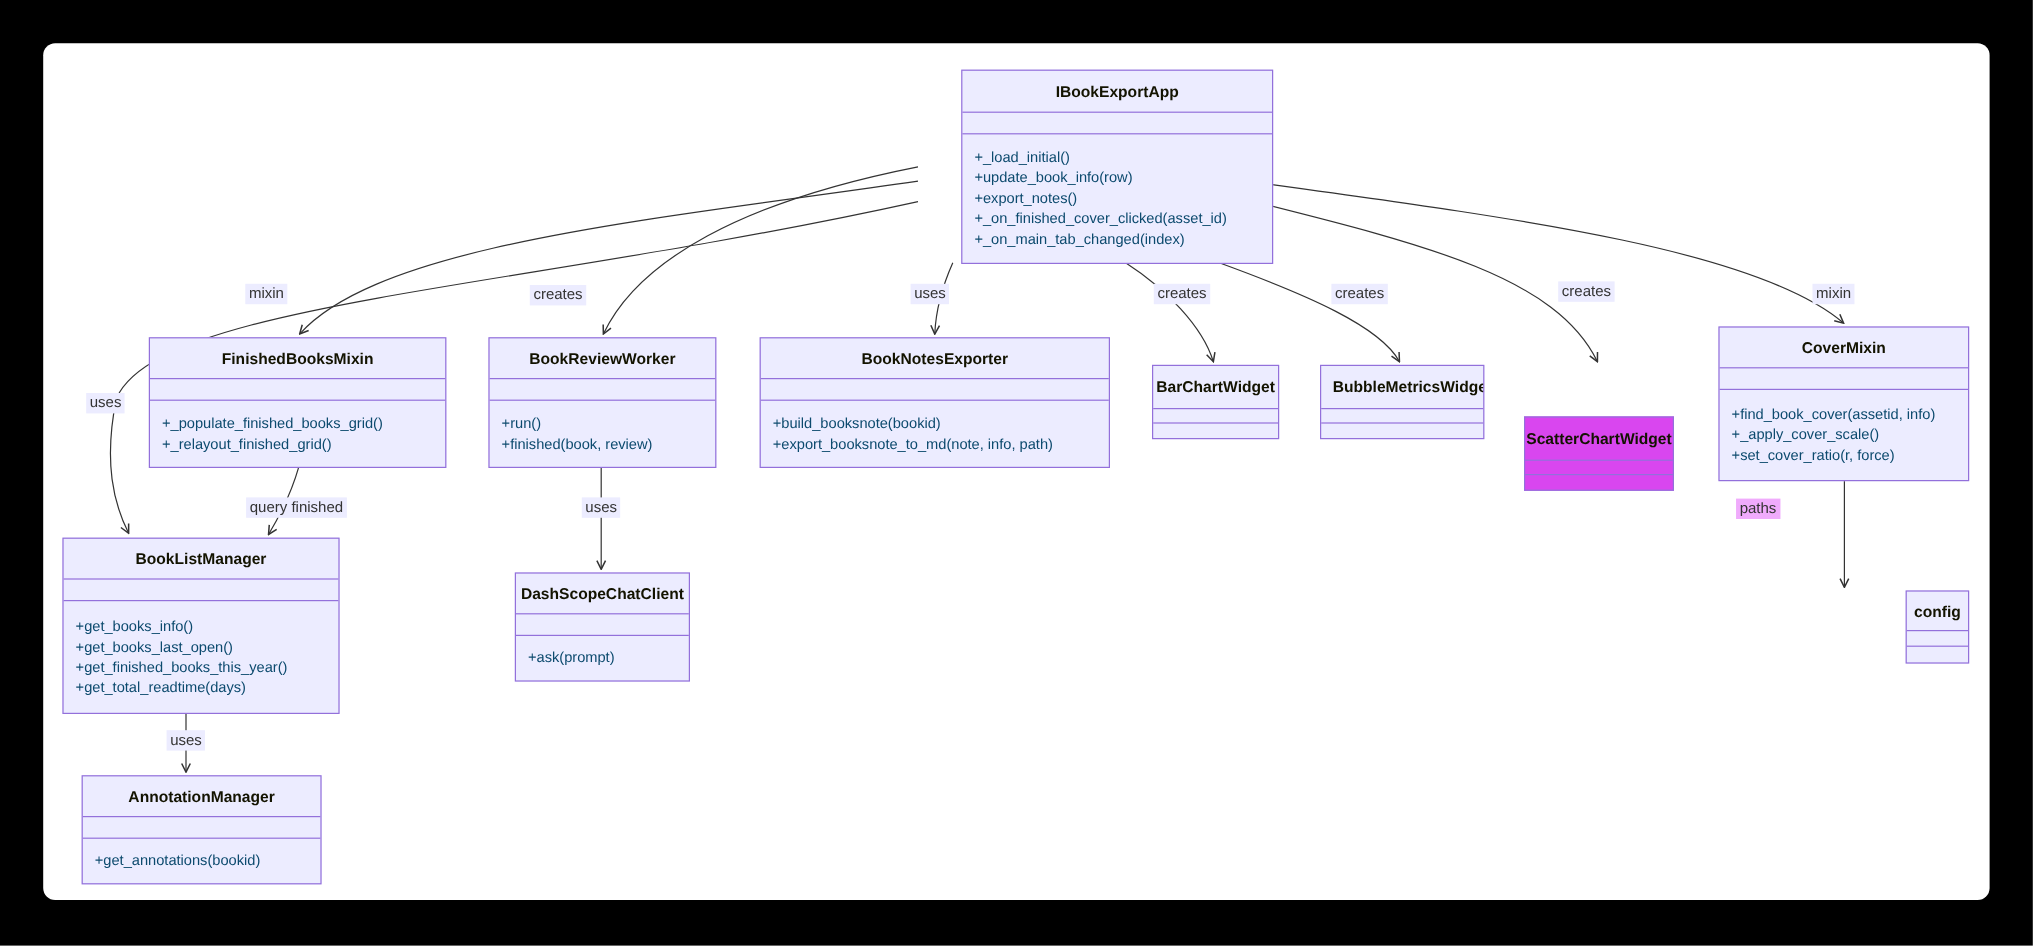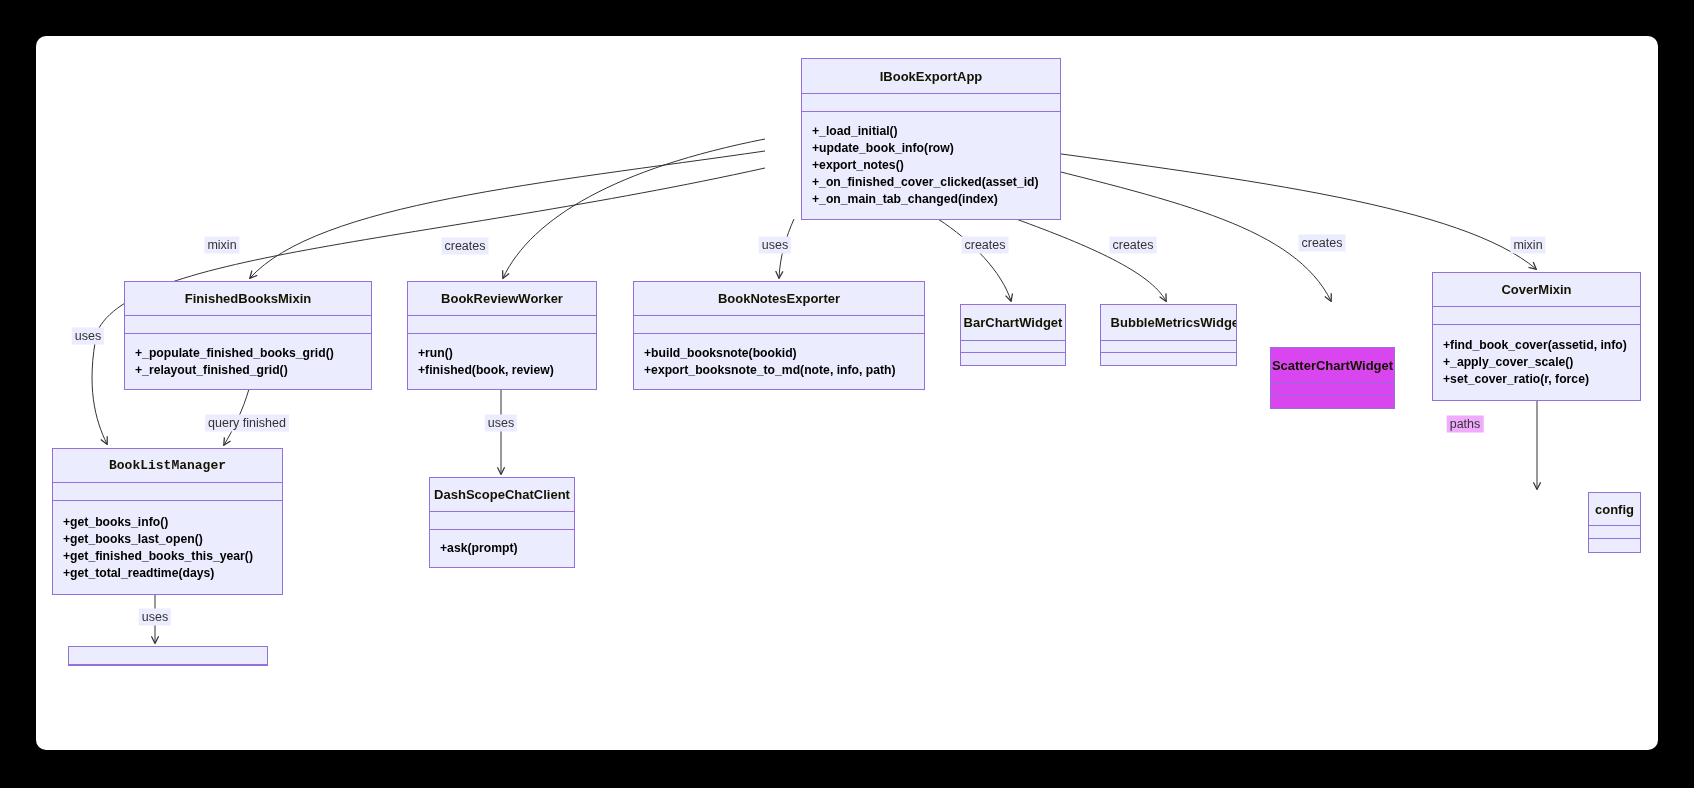--- a/index.html
+++ b/index.html
@@ -43,22 +43,21 @@
   .node-methods {
     display: flex;
     flex-direction: column;
     justify-content: center;
   }
   .method-line {
     font-size: 12.2px;
     line-height: 17px;
     padding-left: 10px;
     white-space: nowrap;
-    color: #000000;
-    font-weight: bold;
+    color: #0c4a6e;
   }
   .edge-label {
     position: absolute;
     transform: translate(-50%, -50%);
     background: #ECECFF;
     color: #333333;
     font-size: 12.5px;
     line-height: 15px;
     padding: 1px 3px;
     white-space: nowrap;
@@ -145,21 +144,21 @@
     <div class="node" style="left: 1432px; top: 272px; width: 209px; background: rgb(236, 236, 255); border-color: rgb(147, 112, 219);">
       <div class="node-title" style="height: 34px; border-bottom-color: rgb(147, 112, 219);">CoverMixin</div>
       <div class="node-attrs" style="height: 18px; border-bottom-color: rgb(147, 112, 219);"></div>
       <div class="node-methods" style="height: 75px;">
         <div class="method-line">+find_book_cover(assetid, info)</div>
         <div class="method-line">+_apply_cover_scale()</div>
         <div class="method-line">+set_cover_ratio(r, force)</div>
       </div>
     </div>
     <div class="node" style="left: 52px; top: 448px; width: 231px; background: rgb(236, 236, 255); border-color: rgb(147, 112, 219);">
-      <div class="node-title" style="height: 34px; border-bottom-color: rgb(147, 112, 219); font-family: Liberation Mono, monospace;">BookListManager</div>
+      <div class="node-title" style="height: 34px; border-bottom-color: rgb(147, 112, 219);">BookListManager</div>
       <div class="node-attrs" style="height: 18px; border-bottom-color: rgb(147, 112, 219);"></div>
       <div class="node-methods" style="height: 93px;">
         <div class="method-line">+get_books_info()</div>
         <div class="method-line">+get_books_last_open()</div>
         <div class="method-line">+get_finished_books_this_year()</div>
         <div class="method-line">+get_total_readtime(days)</div>
       </div>
     </div>
     <div class="node" style="left: 429px; top: 477px; width: 146px; background: rgb(236, 236, 255); border-color: rgb(147, 112, 219);">
       <div class="node-title" style="height: 34px; border-bottom-color: rgb(147, 112, 219);">DashScopeChatClient</div>
@@ -167,21 +166,25 @@
       <div class="node-methods" style="height: 37px;">
         <div class="method-line">+ask(prompt)</div>
       </div>
     </div>
     <div class="node" style="left: 1588px; top: 492px; width: 53px; background: rgb(236, 236, 255); border-color: rgb(147, 112, 219);">
       <div class="node-title" style="height: 33px; border-bottom-color: rgb(147, 112, 219);">config</div>
       <div class="node-attrs" style="height: 13px; border-bottom-color: rgb(147, 112, 219);"></div>
       <div class="node-methods" style="height: 13px;"></div>
     </div>
     <div class="node" style="left: 68px; top: 646px; width: 200px; background: rgb(236, 236, 255); border-color: rgb(147, 112, 219);">
+      <div class="node-title" style="height: 34px; border-bottom-color: rgb(147, 112, 219);">AnnotationManager</div>
       <div class="node-attrs" style="height: 18px; border-bottom-color: rgb(147, 112, 219);"></div>
+      <div class="node-methods" style="height: 37px;">
+        <div class="method-line">+get_annotations(bookid)</div>
+      </div>
     </div>
   </div>
 <div id="labels">
     <div class="edge-label" style="left: 88px; top: 336px; background: rgb(236, 236, 255);">uses</div>
     <div class="edge-label" style="left: 222px; top: 245px; background: rgb(236, 236, 255);">mixin</div>
     <div class="edge-label" style="left: 465px; top: 246px; background: rgb(236, 236, 255);">creates</div>
     <div class="edge-label" style="left: 775px; top: 245px; background: rgb(236, 236, 255);">uses</div>
     <div class="edge-label" style="left: 985px; top: 245px; background: rgb(236, 236, 255);">creates</div>
     <div class="edge-label" style="left: 1133px; top: 245px; background: rgb(236, 236, 255);">creates</div>
     <div class="edge-label" style="left: 1322px; top: 243px; background: rgb(236, 236, 255);">creates</div>

